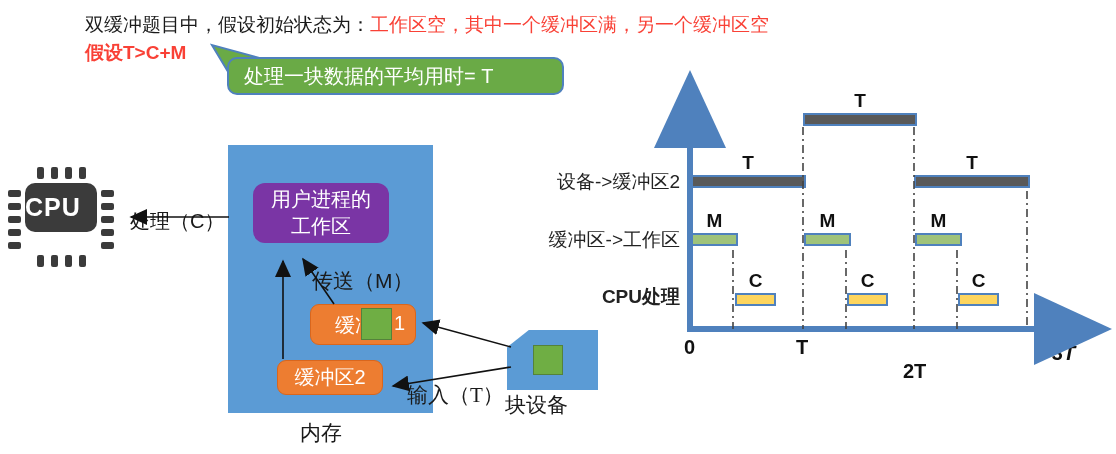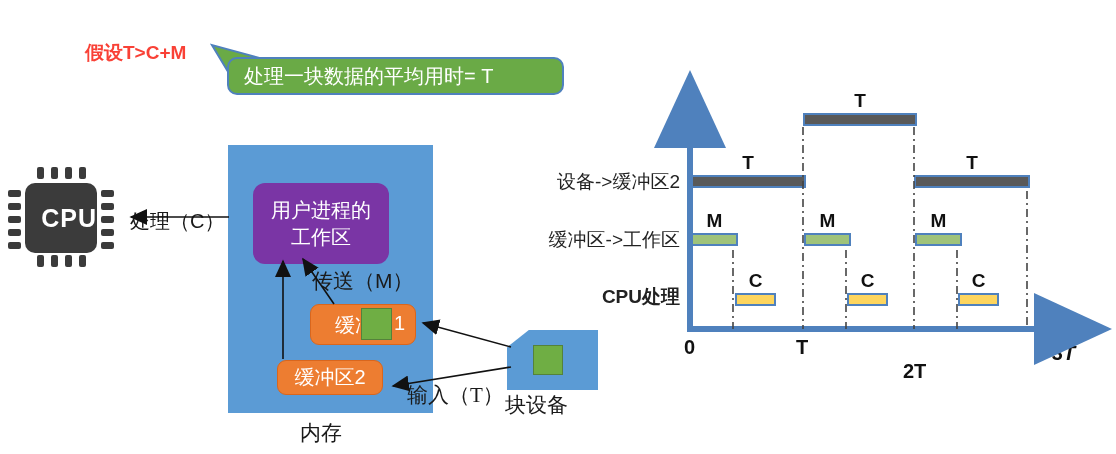--- a/index.html
+++ b/index.html
@@ -8,29 +8,29 @@
   
   .hline1{position:absolute;left:85px;top:12px;font-size:19px;font-family:"DejaVu Serif",serif;white-space:nowrap;}
   .hline2{position:absolute;left:85px;top:40px;font-size:19px;font-weight:600;}
   .red{color:#f94136;}
   
   .bubble{position:absolute;left:227px;top:57px;width:318px;height:34px;background:#6aaa46;
           border:2px solid #4f81bd;border-radius:10px;color:#fff;font-size:20px;
           line-height:34px;padding-left:15px;white-space:nowrap;z-index:6;}
   
   .cpu{position:absolute;left:6px;top:163px;width:112px;height:108px;z-index:2;}
-  .cpu-body{position:absolute;left:19px;top:20px;width:72px;height:70px;background:#3b3b3b;
-            border-radius:10px;display:flex;align-items:center;justify-content:flex-end;}
+  .cpu-body{position:absolute;left:19px;top:20px;width:72px;height:49px;background:#3b3b3b;
+            border-radius:10px;display:flex;align-items:center;justify-content:flex-start;}
   .cpu-body span{color:#fff;font-weight:bold;font-size:25px;letter-spacing:1px;}
   .pin{position:absolute;background:#3b3b3b;border-radius:2px;}
   .pin-v{width:7px;height:12px;}
   .pin-h{width:13px;height:7px;}
   
   .membox{position:absolute;left:228px;top:145px;width:205px;height:268px;background:#5b9bd5;z-index:1;}
-  .workarea{position:absolute;left:253px;top:183px;width:136px;height:81px;background:#7a35a5;
+  .workarea{position:absolute;left:253px;top:183px;width:136px;height:60px;background:#7a35a5;
             border-radius:12px;color:#fff;font-size:20px;text-align:center;z-index:2;
             display:flex;flex-direction:column;justify-content:center;line-height:27px;}
   .buf{position:absolute;background:#ed7d31;border:1px solid #d9661d;border-radius:9px;color:#fff;
        font-size:20px;z-index:2;}
   .buf1{left:310px;top:304px;width:104px;height:39px;}
   .buf2{left:277px;top:360px;width:104px;height:33px;display:flex;align-items:center;justify-content:center;}
   .buf1 .t1{position:absolute;left:24px;top:7px;}
   .buf1 .t2{position:absolute;left:83px;top:7px;}
   .gsq{position:absolute;background:#6fae44;border:1px solid #54823b;z-index:3;}
   .device{position:absolute;left:507px;top:330px;width:91px;height:60px;background:#5b9bd5;z-index:2;
@@ -45,20 +45,21 @@
   .bar-yellow{background:#fdd55e;}
   .bar-label{position:absolute;top:-25px;left:50%;transform:translateX(-50%);
              font-size:19px;font-weight:bold;color:#111;}
   .overlay{position:absolute;left:0;top:0;width:1116px;height:454px;z-index:5;pointer-events:none;}
 </style>
 </head>
 <body>
 
 <div class="stage">
 
+  <div class="hline1"><span>双缓冲题目中，假设初始状态为：</span><span class="red">工作区空，其中一个缓冲区满，另一个缓冲区空</span></div>
   <div class="hline2 red">假设T&gt;C+M</div>
 
   <div class="cpu">
     <div class="pin pin-v" style="left:31px;top:4px;"></div>
     <div class="pin pin-v" style="left:45px;top:4px;"></div>
     <div class="pin pin-v" style="left:59px;top:4px;"></div>
     <div class="pin pin-v" style="left:73px;top:4px;"></div>
     <div class="pin pin-v" style="left:31px;top:92px;"></div>
     <div class="pin pin-v" style="left:45px;top:92px;"></div>
     <div class="pin pin-v" style="left:59px;top:92px;"></div>

